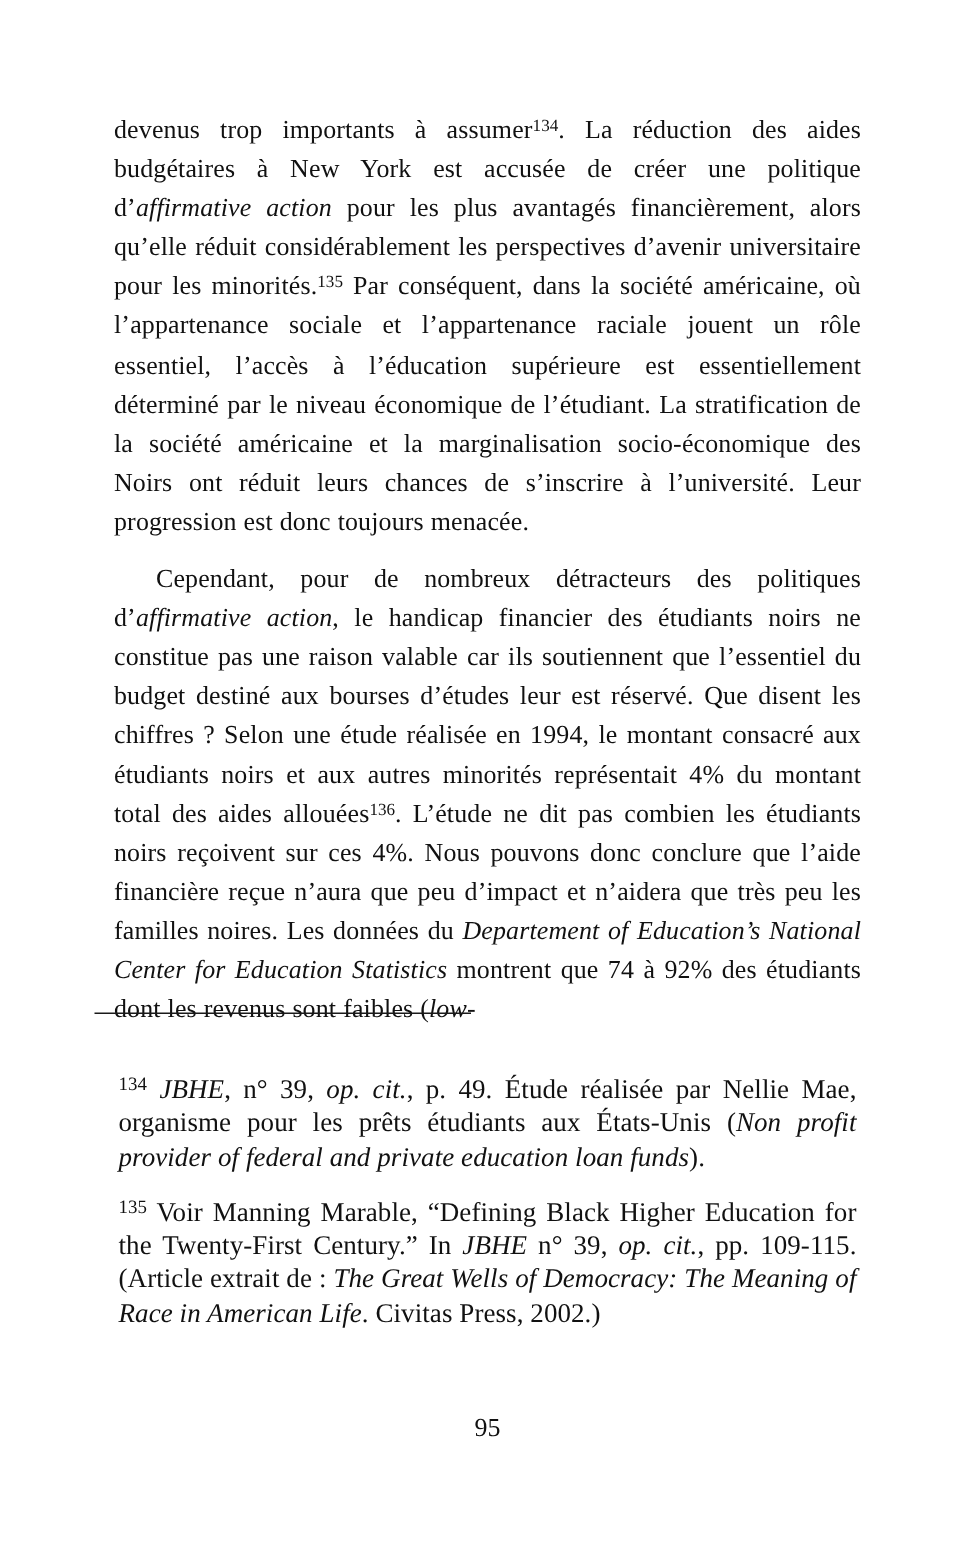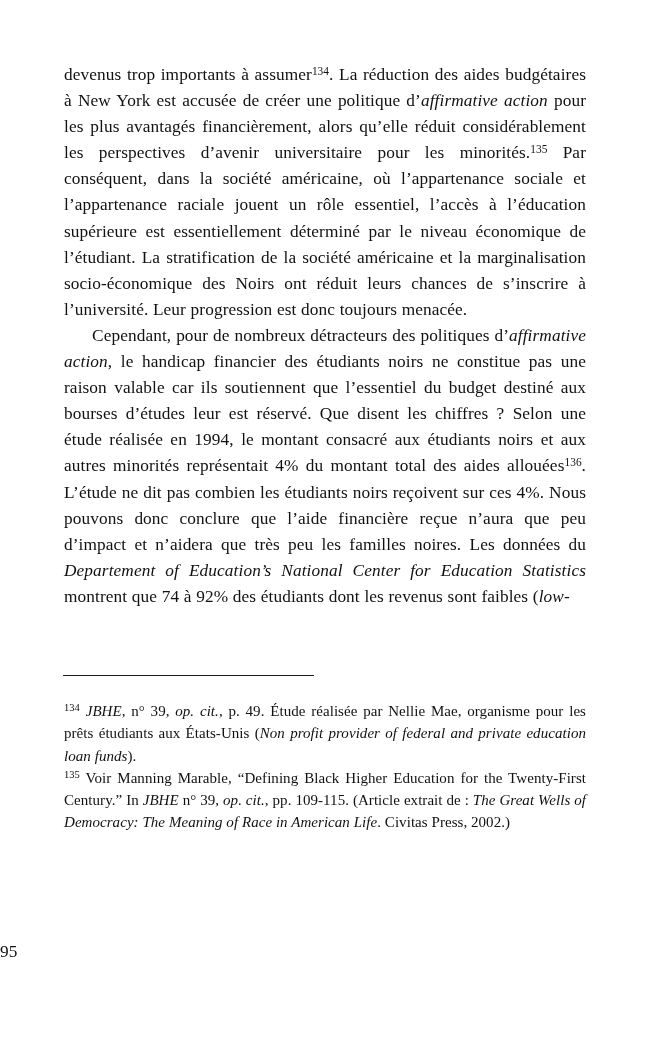--- a/index.html
+++ b/index.html
@@ -22,21 +22,21 @@
     width: 650px;
     height: 1037px;
   }
   .text-block {
     position: absolute;
     left: 64px;
     top: 62px;
     width: 522px;
   }
   p.body-par {
-    margin: 0;
+    margin: 12px;
     font-size: 17.3px;
     line-height: 26.1px;
     text-align: justify;
     text-justify: inter-word;
     letter-spacing: 0.1px;
     word-spacing: 0.2px;
     hyphens: none;
   }
   p.body-par.indent {
     text-indent: 28px;
@@ -58,39 +58,39 @@
     border-top: 1.6px solid #1a1a1a;
   }
 
   .footnotes {
     position: absolute;
     left: 64px;
     top: 700px;
     width: 522px;
   }
   p.fn {
-    margin: 0;
-    font-size: 15.0px;
+    margin: 15px;
+    font-size: 18px;
     line-height: 22.3px;
     text-align: justify;
     text-justify: inter-word;
     letter-spacing: 0.05px;
   }
   p.fn sup.fn-num {
     font-size: 0.70em;
     vertical-align: 0.45em;
     line-height: 0;
   }
 
   .folio {
     position: absolute;
     left: 0;
     top: 941px;
     width: 650px;
-    text-align: left;
+    text-align: center;
     font-size: 17.3px;
     line-height: 22px;
   }
 </style>
 </head>
 <body>
 
 <div class="page">
 
   <div class="text-block">

